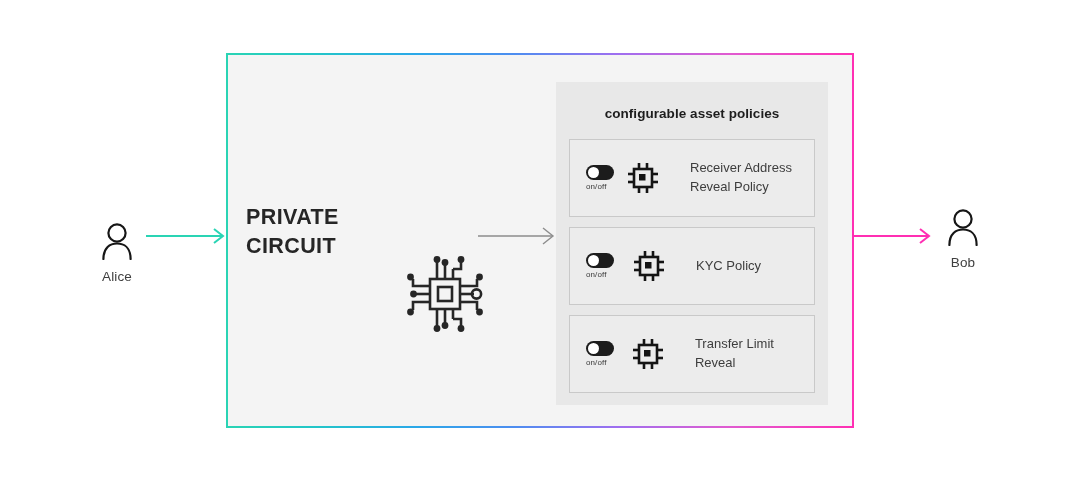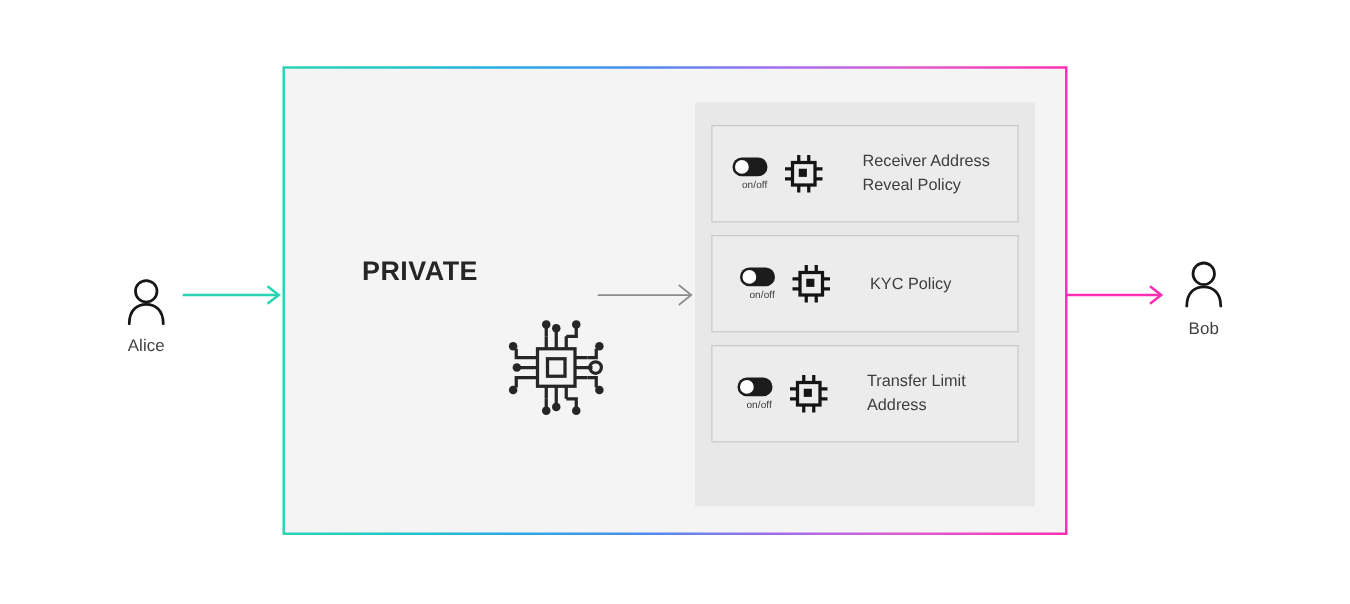--- a/index.html
+++ b/index.html
@@ -66,21 +66,20 @@
     position: relative;
     box-sizing: border-box;
   }
 
   
   #circuit-title {
     position: absolute;
     left: 18px;
     top: 148px;
     width: 180px;
-    text-align: center;
     font-size: 21.5px;
     font-weight: bold;
     line-height: 1.33;
     letter-spacing: .4px;
     color: #262626;
   }
   #circuit-title span { display: block; }
 
   
   #circuit-chip-graphic {
@@ -122,21 +121,21 @@
     border: 1px solid #c9c9c9;
     box-sizing: border-box;
     display: flex;
     align-items: center;
     padding-left: 16px;
     gap: 12px;
   }
   .policy-toggle-wrap {
     display: flex;
     flex-direction: column;
-    align-items: flex-end;
+    align-items: flex-start;
     gap: 3px;
     width: 34px;
   }
   .policy-toggle {
     width: 28px;
     height: 15px;
     border-radius: 8px;
     background: #1c1c1c;
     position: relative;
   }
@@ -183,20 +182,21 @@
     <line x1="0" y1="10" x2="76" y2="10" stroke="#2ad4b4" stroke-width="2"></line>
     <polyline points="68,3 77,10 68,17" fill="none" stroke="#2ad4b4" stroke-width="2"></polyline>
   </svg>
 </span>
 
 <div id="private-transfer-box">
   <div id="private-transfer-box-inner">
 
     <div id="circuit-title">
       <span>PRIVATE</span>
+      <span>CIRCUIT</span>
     </div>
 
     <span id="circuit-chip-graphic">
       <svg width="84" height="84" viewBox="0 0 84 84">
         <g stroke="#262626" stroke-width="2.6" fill="none">
 
           <rect x="27" y="27" width="30" height="30"></rect>
           <rect x="35" y="35" width="14" height="14"></rect>
 
           <line x1="34" y1="27" x2="34" y2="17"></line>
@@ -235,20 +235,21 @@
           <circle cx="58" cy="76.5" r="3.4"></circle>
           <circle cx="42" cy="73.5" r="3.4"></circle>
           <circle cx="76.5" cy="25" r="3.4"></circle>
           <circle cx="76.5" cy="60" r="3.4"></circle>
         </g>
         <circle cx="73.5" cy="42" r="4.6" fill="none" stroke="#262626" stroke-width="2.6"></circle>
       </svg>
     </span>
 
     <div id="policies-panel">
+      <div id="policies-panel-title">configurable asset policies</div>
 
       <div id="policy-card-list">
 
         <div class="policy-card">
           <span class="policy-toggle-wrap">
             <span class="policy-toggle"></span>
             <span class="policy-toggle-label">on/off</span>
           </span>
           <span class="policy-chip-icon">
             <svg width="34" height="34" viewBox="0 0 34 34">
@@ -307,21 +308,21 @@
                 <line x1="13" y1="26" x2="13" y2="32"></line>
                 <line x1="21" y1="26" x2="21" y2="32"></line>
                 <line x1="8" y1="13" x2="2" y2="13"></line>
                 <line x1="8" y1="21" x2="2" y2="21"></line>
                 <line x1="26" y1="13" x2="32" y2="13"></line>
                 <line x1="26" y1="21" x2="32" y2="21"></line>
               </g>
               <rect x="13" y="13" width="6.5" height="6.5" fill="#141414"></rect>
             </svg>
           </span>
-          <span class="policy-name">Transfer Limit Address</span>
+          <span class="policy-name">Transfer Limit Reveal</span>
         </div>
 
       </div>
     </div>
   </div>
 </div>
 
 <span class="flow-arrow" id="arrow-chip-to-policies">
   <svg width="80" height="20" viewBox="0 0 80 20">
     <line x1="0" y1="10" x2="74" y2="10" stroke="#8d8d8d" stroke-width="1.4"></line>

